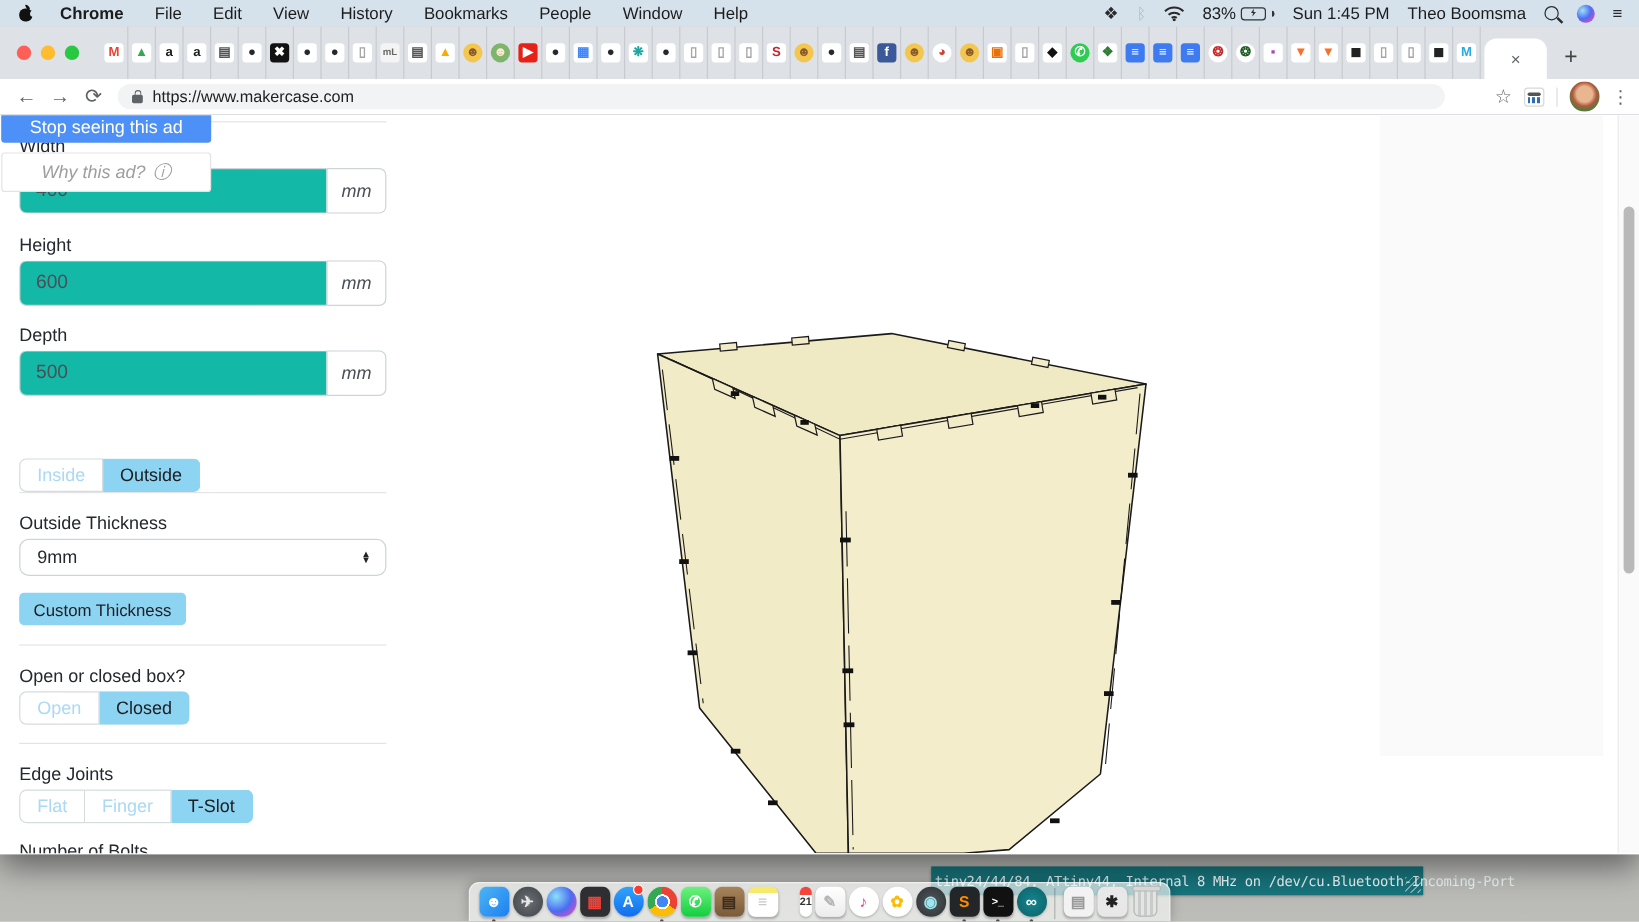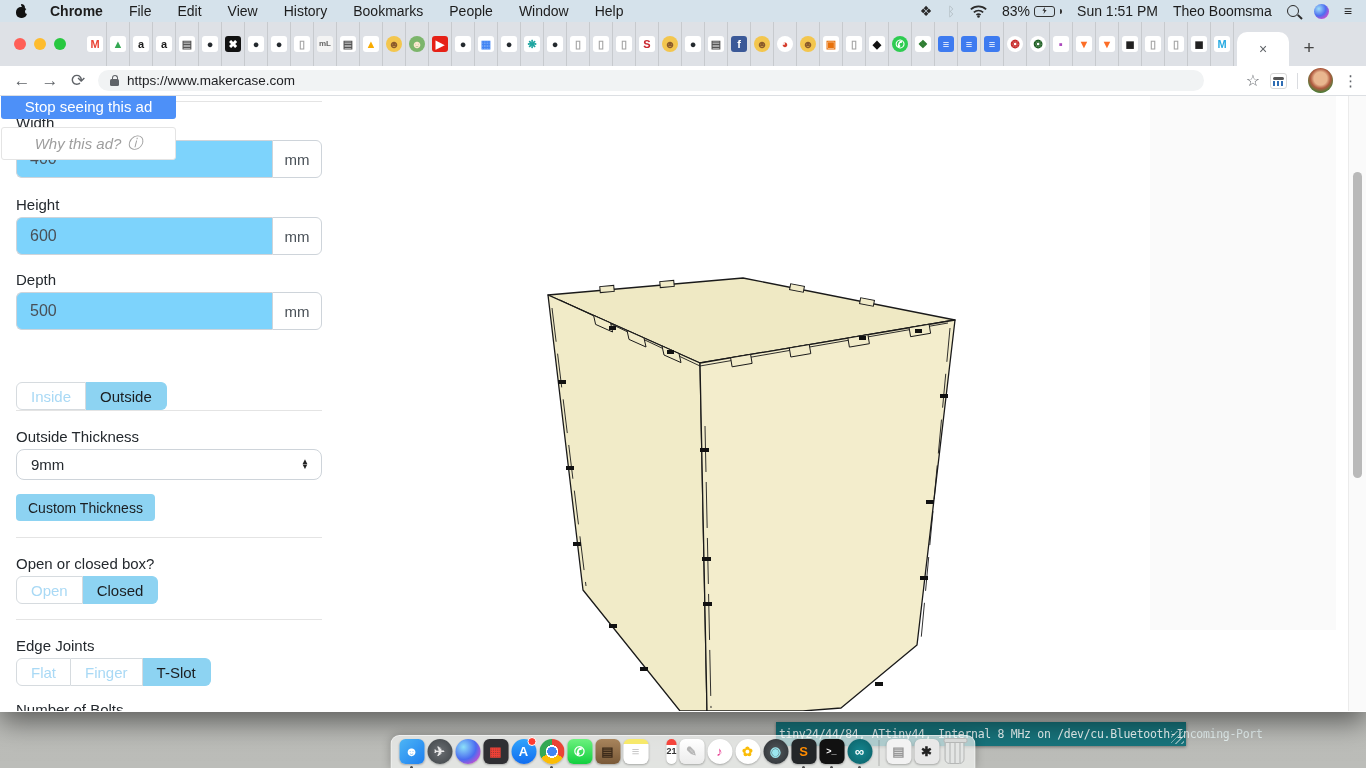--- a/index.html
+++ b/index.html
@@ -82,23 +82,23 @@
   .dots { font-size:15px; color:#5f6368; cursor:pointer; letter-spacing:0; }
 
   
   .content { position:relative; height:615px; background:#fff; overflow:hidden; }
   .stub-v { position:absolute; left:8px; top:0; width:1px; height:6px; background:#d9d9d9; }
   .divider { position:absolute; left:16px; width:306px; height:1px; background:#e4e4e4; }
   .p-label { position:absolute; left:16px; font-size:15px; color:#24292e; }
   .igroup { position:absolute; left:16px; width:306px; height:38px; display:flex; }
   .igroup input { flex:1; border:1px solid #ced4da; border-right:none; border-radius:6px 0 0 6px;
                   font-size:16px; color:#495057; padding-left:13px; outline:none;
-                  font-family:"Liberation Sans",sans-serif; background:#7dd3fc; width:100%; }
+                  font-family:"Liberation Sans",sans-serif; background:#14b8a6; width:100%; }
   .addon { width:50px; border:1px solid #ced4da; border-radius:0 6px 6px 0; display:flex;
-           align-items:center; justify-content:center; font-size:15px; color:#495057; background:#fff; }
+           align-items:center; justify-content:center; font-size:15px; color:#495057; background:#fff;font-style:italic; }
   .btn-group { position:absolute; left:16px; height:28px; display:flex; }
   .tg { height:28px; display:flex; align-items:center; justify-content:center; font-size:15px;
         padding:0 14px; border:1px solid #d6dbdf; background:#fff; color:#a9d9f5; cursor:pointer; }
   .tg:first-child { border-radius:6px 0 0 6px; }
   .tg:last-child { border-radius:0 6px 6px 0; }
   .tg + .tg { border-left:none; }
   .tg.active { background:var(--toggle-active); border-color:var(--toggle-active); color:#1b1e21; }
   .select { position:absolute; left:16px; width:306px; height:31px; border:1px solid #ced4da;
             border-radius:8px; display:flex; align-items:center; padding:0 12px 0 14px;
             font-size:15px; color:#24292e; cursor:pointer; background:#fff; }
@@ -184,21 +184,21 @@
         <path d="M7.5 11.5 A4.5 4.5 0 0 1 12.5 11.5" fill="none" stroke="#2a2a2a" stroke-width="2"></path>
         <circle cx="10" cy="13.3" r="1.5" fill="#2a2a2a"></circle>
       </svg>
       <div class="batt-wrap">
         <span class="clock">83%</span>
         <span class="batt-body">
             <span class="bolt"></span>
           </span>
         <span class="batt-nub"></span>
       </div>
-      <span class="clock">Sun 1:51 PM</span>
+      <span class="clock">Sun 1:45 PM</span>
       <span class="user">Theo Boomsma</span>
       <span class="loupe"></span>
       <span class="siri"></span>
       <span class="st-ic">≡</span>
     </div>
   </div>
 
   <div class="window">
 
     <div class="tabstrip">

